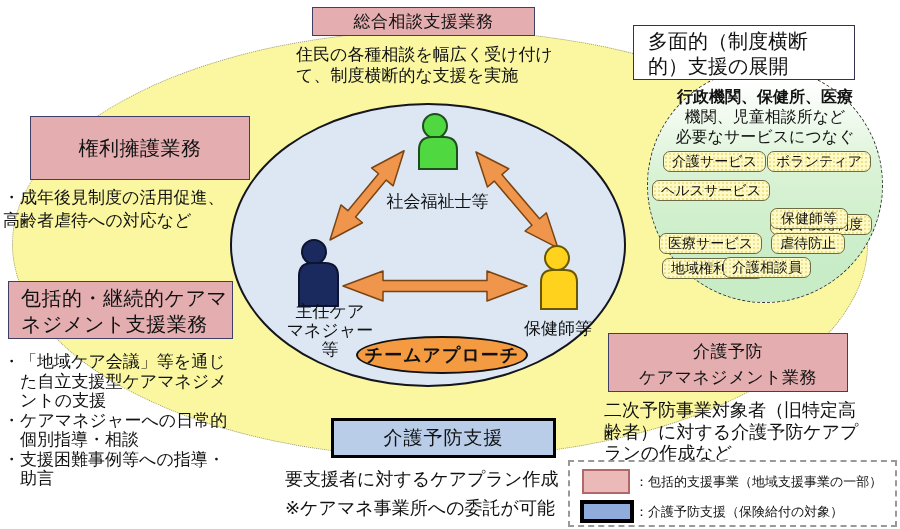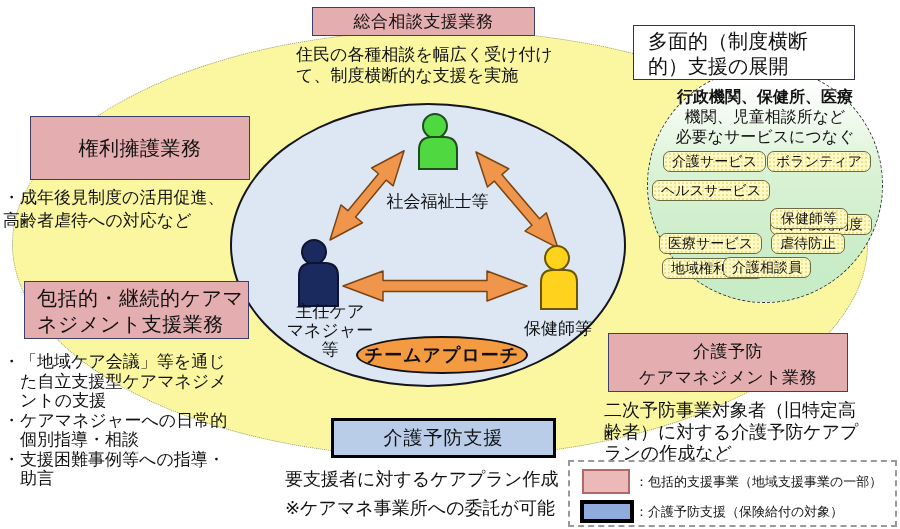--- a/index.html
+++ b/index.html
@@ -27,21 +27,21 @@
   svg.overlay { left:0; top:0; width:900px; height:529px; z-index:3; pointer-events:none; }
 
   
   .pink-box {
     background:#e4aeb0; border:1.6px solid #3e3e66; z-index:4;
     text-align:center; font-size:17px; letter-spacing:.5px;
   }
   .box-sogo   { left:312px; top:7px;   width:223px; height:29px; line-height:26px; }
   .box-kenri  { left:30px;  top:116px; width:220px; height:64px; line-height:62px; font-size:20px; }
   .box-houkatsu {
-    left:24px; top:281px; width:225px; height:58px;
+    left:8px; top:281px; width:225px; height:58px;
     text-align:left; padding:3px 0 0 12px; font-size:20px; line-height:26px;
   }
   .box-yobocm { left:608px; top:333px; width:240px; height:59px; padding-top:4px; line-height:26px; }
 
   
   .white-box {
     left:633px; top:25px; width:222px; height:55px; z-index:4;
     background:#ffffff; border:1.6px solid #33334d;
     font-size:20px; line-height:25px; padding:3px 13px 0 14px;
   }

